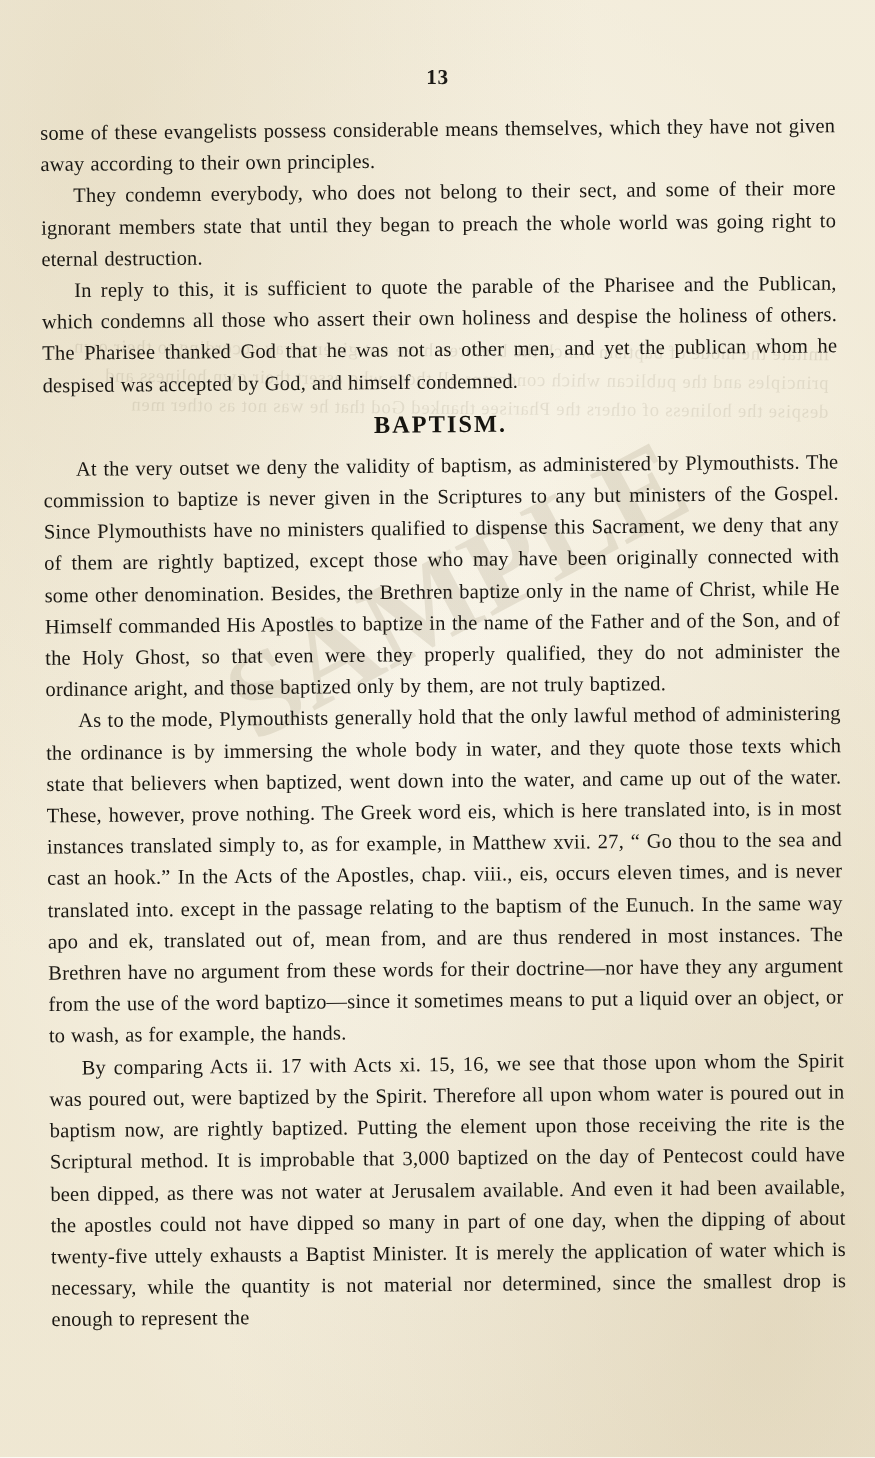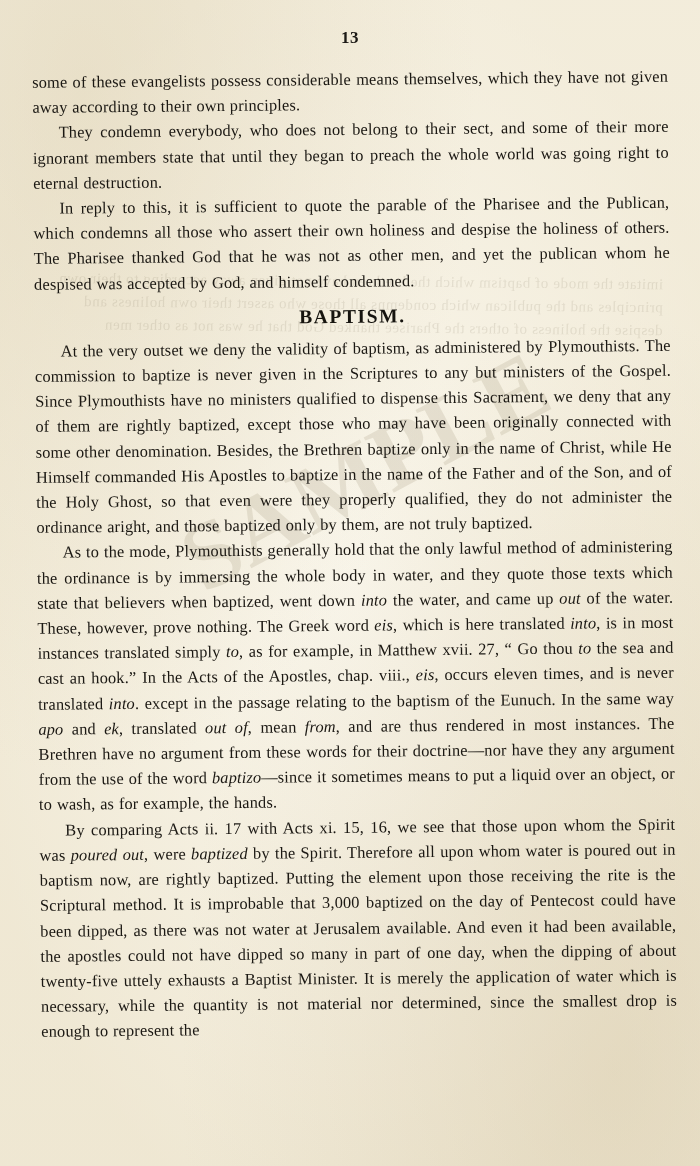--- a/index.html
+++ b/index.html
@@ -48,21 +48,21 @@
     position: absolute;
     left: 170px;
     top: 300px;
     width: 420px;
     height: 330px;
     pointer-events: none;
     opacity: 0.16;
   }
   #content {
     position: relative;
-    padding: 28px 18px 0 18px;
+    padding: 52px 18px 0 18px;
     z-index: 3;
   }
   .folio {
     text-align: center;
     font-weight: bold;
     font-size: 17px;
     color: #1c1a16;
     letter-spacing: 0.5px;
     margin-bottom: 22px;
   }
@@ -87,21 +87,21 @@
     text-indent: 0;
   }
   h2.section-heading {
     text-align: center;
     font-size: 19.5px;
     font-weight: bold;
     letter-spacing: 1.6px;
     margin: 12px 0 8px 0;
     color: #16140f;
   }
-  .it { font-style: italic; }
+  .it { }
   
   .ink-a { color: #191610; }
   .ink-b { color: #221e17; }
 </style>
 </head>
 <body>
 
 <div id="page">
 
   <div id="ghost">imitate the mode of baptism which the brethren have not given away according to their own principles and the publican which condemns all those who assert their own holiness and despise the holiness of others the Pharisee thanked God that he was not as other men</div>

